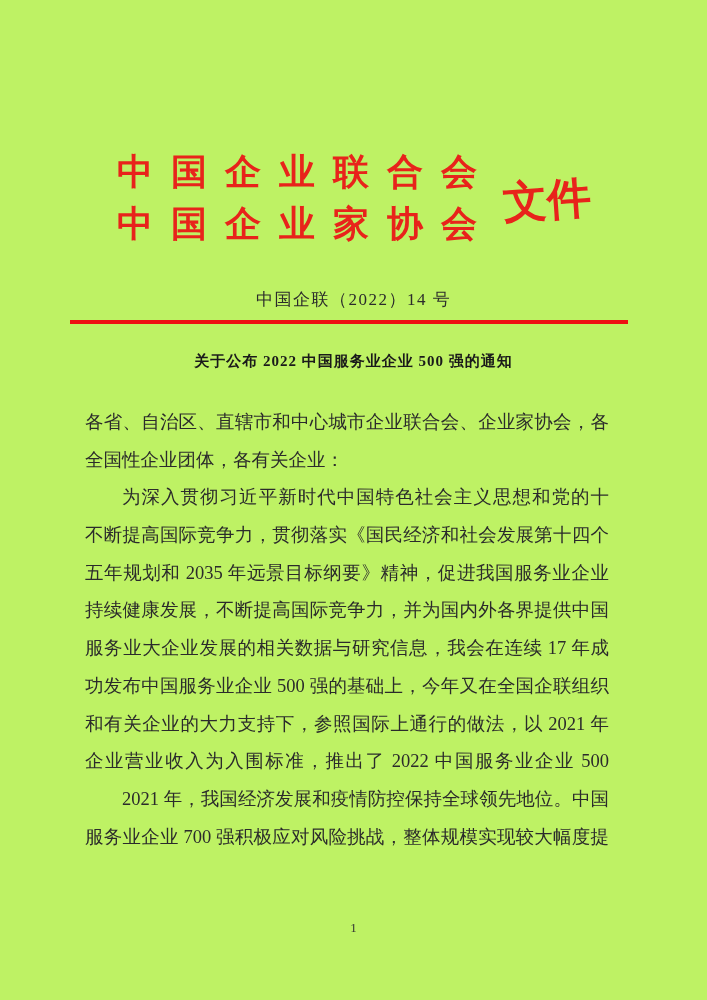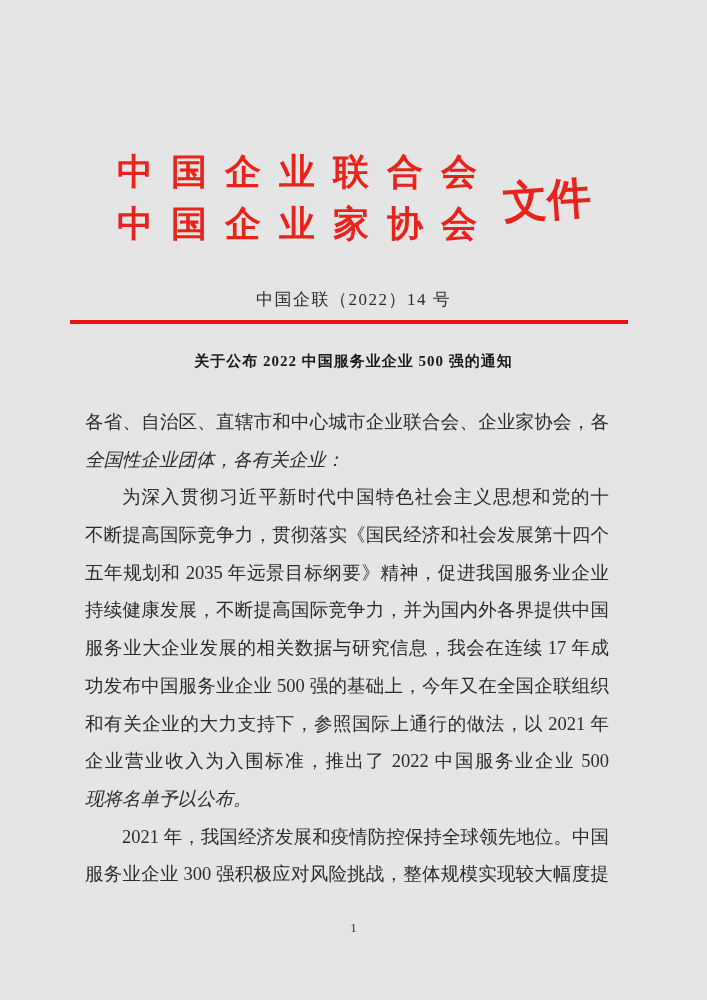--- a/index.html
+++ b/index.html
@@ -4,21 +4,21 @@
 <style>
   html, body {
     margin: 0;
     padding: 0;
     background: #ffffff;
   }
   .page {
     position: relative;
     width: 707px;
     height: 1000px;
-    background: #e5e5e5;
+    background: #bef264;
     overflow: hidden;
     font-family: "Liberation Serif", serif;
   }
 
   
   .org-block {
     position: absolute;
     left: 117px;
     top: 146px;
   }
@@ -92,21 +92,20 @@
     white-space: nowrap;
   }
   .body-line.full {
     white-space: normal;
     text-align: justify;
     text-align-last: justify;
     overflow: hidden;
   }
   .body-line.left {
     text-align: left;
-    font-style: italic;
   }
   .body-line.indent {
     text-indent: 2em;
   }
 
   .page-num {
     position: absolute;
     left: 0;
     top: 920px;
     width: 707px;
@@ -137,20 +136,19 @@
     <div class="body-line full">各省、自治区、直辖市和中心城市企业联合会、企业家协会，各</div>
     <div class="body-line left">全国性企业团体，各有关企业：</div>
     <div class="body-line full indent">为深入贯彻习近平新时代中国特色社会主义思想和党的十</div>
     <div class="body-line full">不断提高国际竞争力，贯彻落实《国民经济和社会发展第十四个</div>
     <div class="body-line full">五年规划和 2035 年远景目标纲要》精神，促进我国服务业企业</div>
     <div class="body-line full">持续健康发展，不断提高国际竞争力，并为国内外各界提供中国</div>
     <div class="body-line full">服务业大企业发展的相关数据与研究信息，我会在连续 17 年成</div>
     <div class="body-line full">功发布中国服务业企业 500 强的基础上，今年又在全国企联组织</div>
     <div class="body-line full">和有关企业的大力支持下，参照国际上通行的做法，以 2021 年</div>
     <div class="body-line full">企业营业收入为入围标准，推出了 2022 中国服务业企业 500 强，</div>
-    <div class="body-line left">现将名单予以公布。</div>
     <div class="body-line full indent">2021 年，我国经济发展和疫情防控保持全球领先地位。中国</div>
-    <div class="body-line full">服务业企业 300 强积极应对风险挑战，整体规模实现较大幅度提</div>
+    <div class="body-line full">服务业企业 700 强积极应对风险挑战，整体规模实现较大幅度提</div>
   </div>
 
   <div class="page-num">1</div>
 
 </div>
 
 </body></html>

